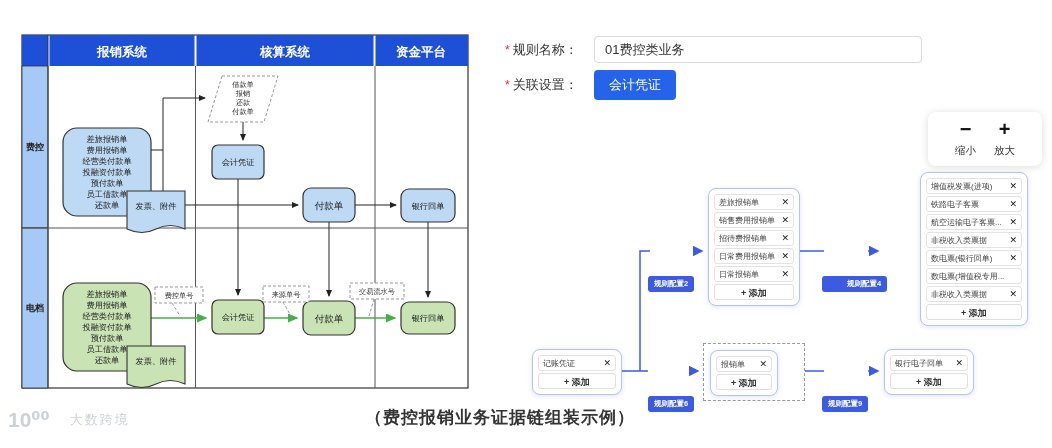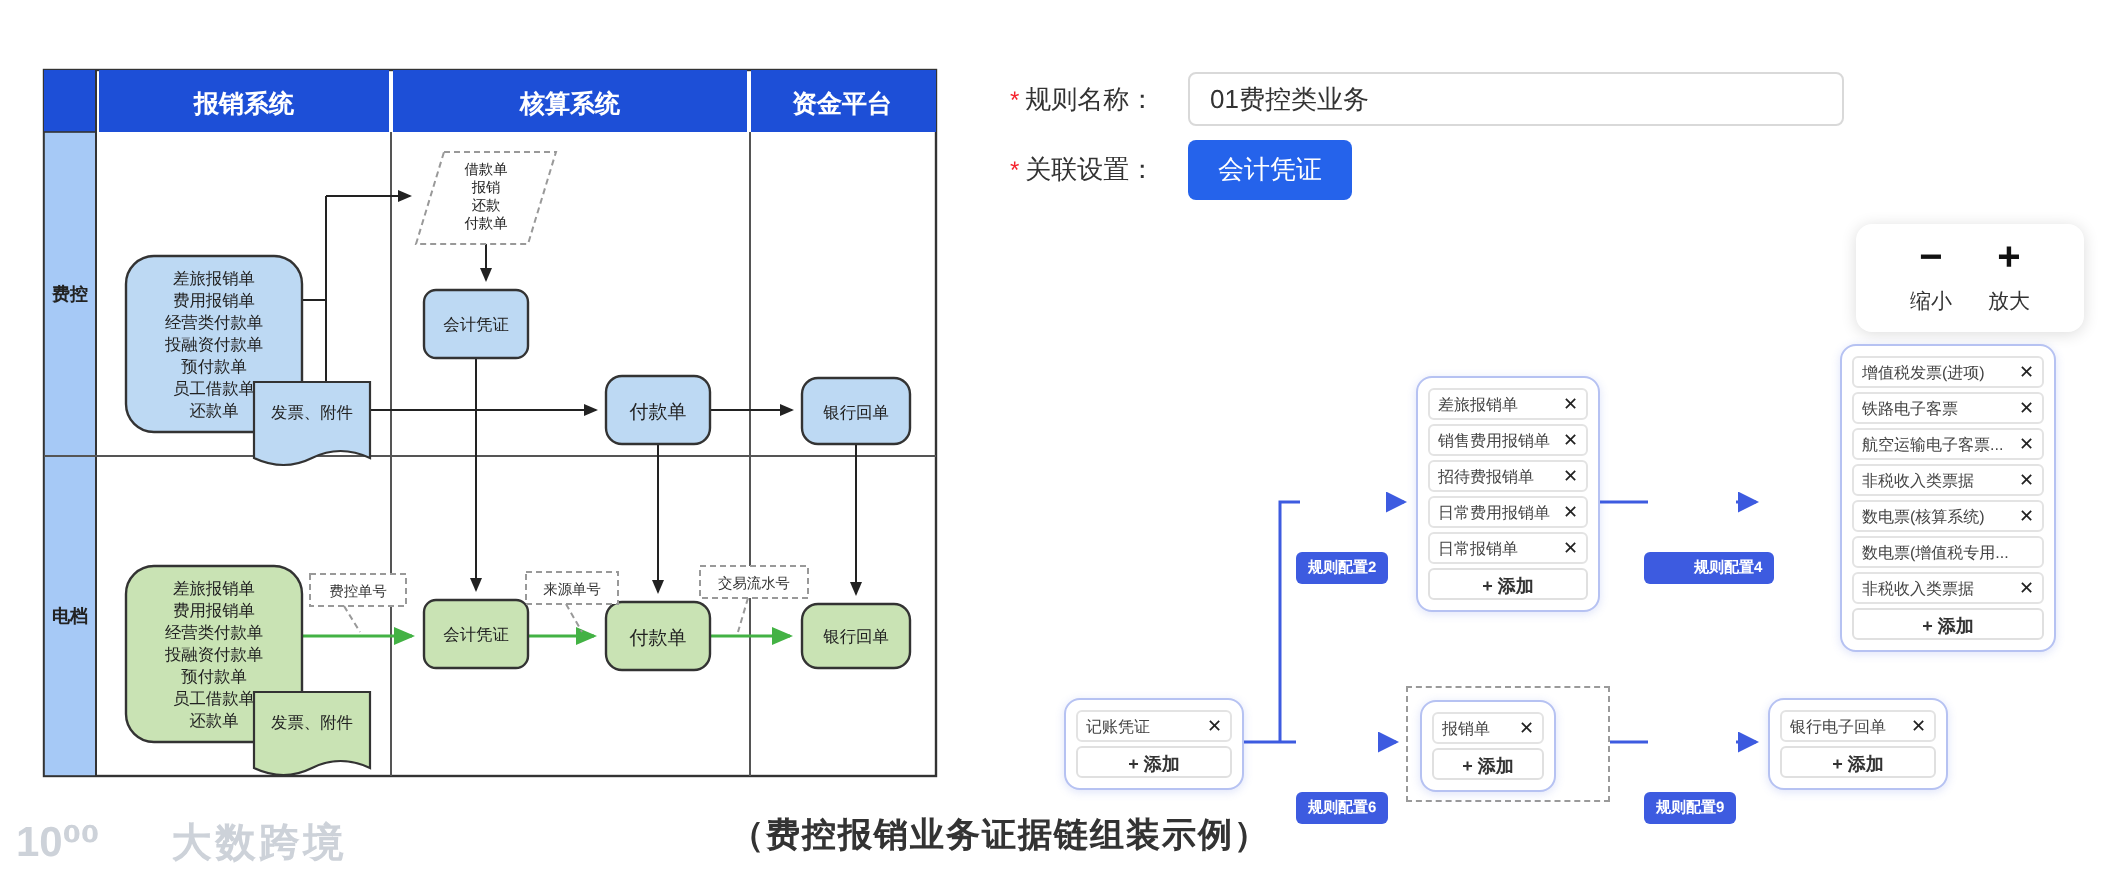--- a/index.html
+++ b/index.html
@@ -46,21 +46,21 @@
   #baoxiao-wrap { position:absolute; left:703px; top:343px; width:102px; height:58px; z-index:2;
     border:1px dashed #9a9a9a; }
   #baoxiao-wrap .node-card { left:6px; top:6px; }
 
   
   #caption { position:absolute; left:0; top:406px; width:1000px; text-align:center; z-index:2;
     font-size:17px; font-weight:bold; color:#333; letter-spacing:1px; }
   #watermark { position:absolute; left:8px; top:408px; z-index:2; display:flex; align-items:center;
     gap:20px; color:#cdd2d9; }
   #wm-logo { font-size:21px; font-weight:bold; }
-  #wm-text { font-size:20px; font-weight:bold; letter-spacing:2px;margin-left:16px; }
+  #wm-text { font-size:13px; font-weight:normal; letter-spacing:2px; }
 </style>
 </head>
 <body>
 
 <div id="stage">
 
   <svg class="layer" width="1052" height="448" viewBox="0 0 1052 448">
     <defs>
       <marker id="mBlack" markerWidth="7" markerHeight="7" refX="6" refY="3" orient="auto">
         <path d="M0,0 L7,3 L0,6 Z" fill="#222"></path>
@@ -248,21 +248,21 @@
       </div>
     <div class="card-item">
       <span>航空运输电子客票...</span>
       <span class="close-x">✕</span>
       </div>
     <div class="card-item">
       <span>非税收入类票据</span>
       <span class="close-x">✕</span>
       </div>
     <div class="card-item">
-      <span>数电票(核算系统)</span>
+      <span>数电票(银行回单)</span>
       <span class="close-x">✕</span>
       </div>
     <div class="card-item">
       <span>数电票(增值税专用...</span>
       </div>
     <div class="card-item">
       <span>非税收入类票据</span>
       <span class="close-x">✕</span>
       </div>
     <div class="card-add">+ 添加</div>

